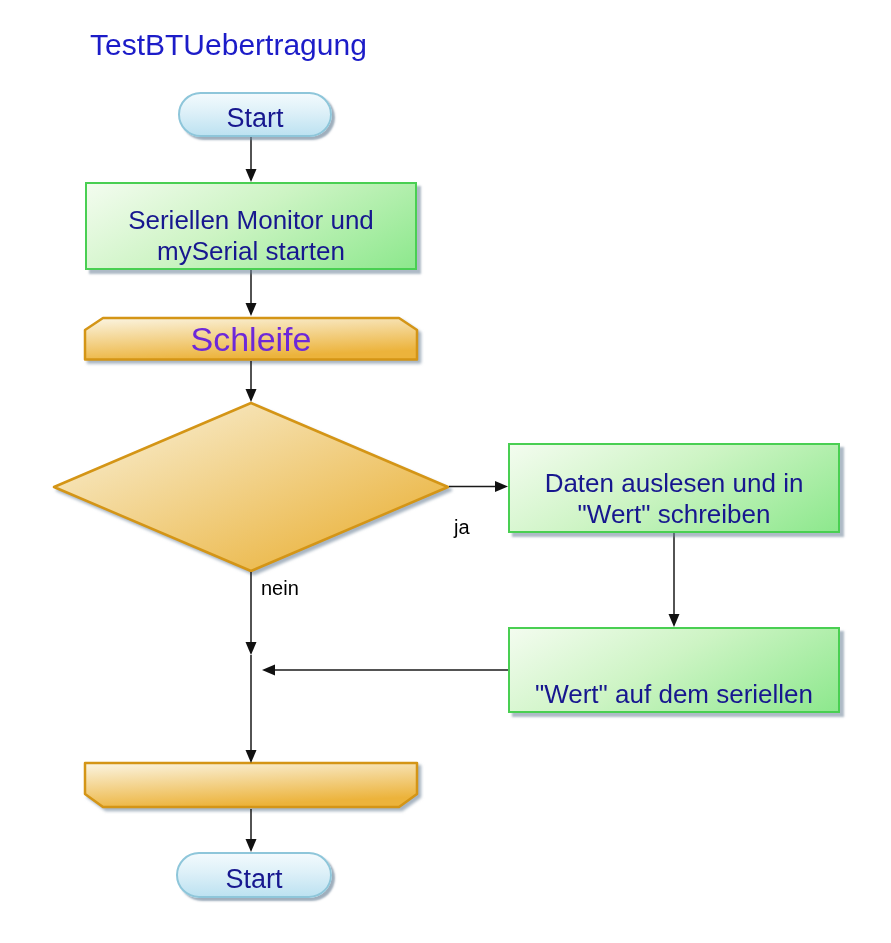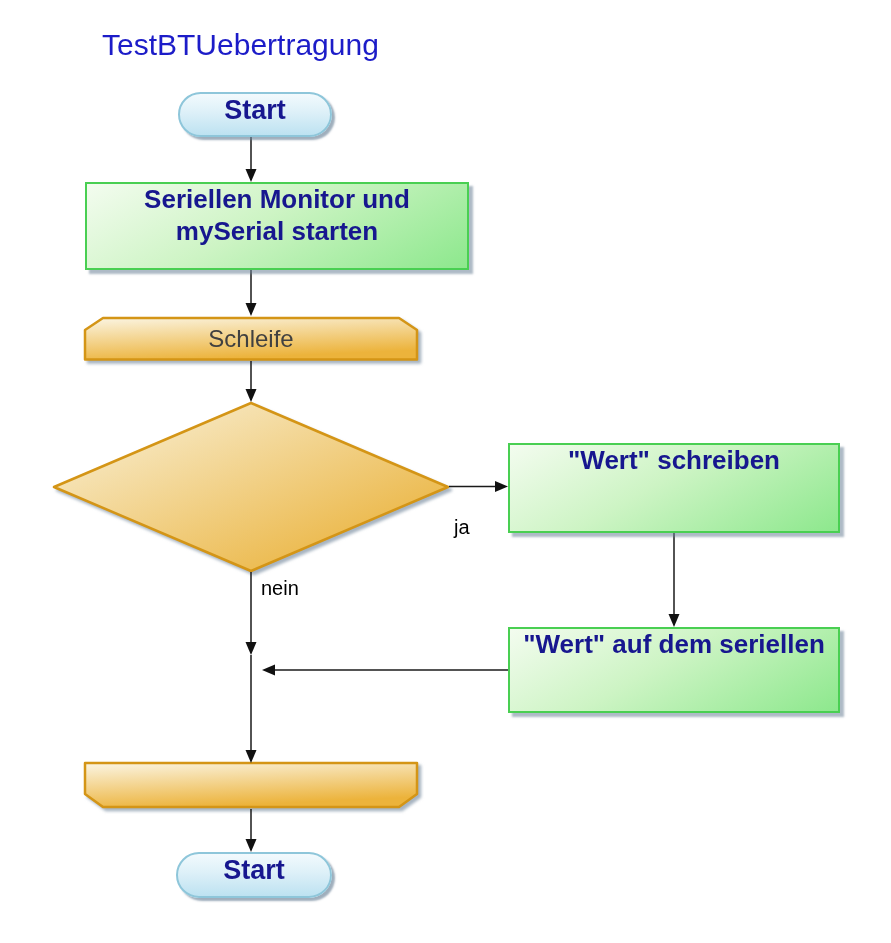--- a/index.html
+++ b/index.html
@@ -14,41 +14,39 @@
     overflow: hidden;
   }
 
   .diagram-title {
     position: absolute;
     left: 90px;
     top: 28px;
     font-size: 30px;
     color: #1c1cc8;
     white-space: nowrap;
-    margin-left: 12px;
   }
 
   svg.layer {
     position: absolute;
     left: 0; top: 0;
     width: 891px; height: 943px;
   }
 
   .oshape { filter: drop-shadow(3px 3px 1.5px rgba(108,130,152,0.6)); }
 
   .node {
     position: absolute;
     display: flex;
     flex-direction: column;
     align-items: center;
-    justify-content: flex-start;
+    justify-content: flex-end;
     text-align: center;
     color: #17178f;
     line-height: 1.22;
-    font-weight: bold;
   }
 
   .pill {
     border-radius: 23px;
     font-size: 27px;
     background: linear-gradient(180deg, #f2fafd 0%, #ddf0f8 45%, #bde2f1 100%);
     border: 2px solid #8ec6da;
     box-shadow: 3px 3px 2px rgba(108,130,152,0.65);
   }
 
@@ -59,29 +57,29 @@
     box-shadow: 4px 4px 2px rgba(108,130,152,0.55);
   }
 
   .shape-label {
     position: absolute;
     display: flex;
     flex-direction: column;
     align-items: center;
     justify-content: center;
     text-align: center;
-    color: #404040;
-    font-size: 24px;
+    color: #6d28d9;
+    font-size: 34px;
     line-height: 1.25;
     pointer-events: none;
   }
 
   #node-start { left: 178px; top: 92px;  width: 154px; height: 45px; }
   #node-end   { left: 176px; top: 852px; width: 156px; height: 46px; }
-  #node-init  { left: 85px;  top: 182px; width: 384px; height: 88px; }
+  #node-init  { left: 85px;  top: 182px; width: 332px; height: 88px; }
   #node-read  { left: 508px; top: 443px; width: 332px; height: 90px; }
   #node-print { left: 508px; top: 627px; width: 332px; height: 86px; }
 
   #label-loop-begin { left: 85px; top: 318px; width: 332px; height: 42px; }
   #label-decision   { left: 53px; top: 403px; width: 396px; height: 156px; }
 
   .edge-label {
     position: absolute;
     font-size: 20px;
     color: #000000;
@@ -150,20 +148,21 @@
 
   <div class="shape-label" id="label-loop-begin">
     <span>Schleife</span>
   </div>
 
 
   <div class="edge-label" id="edge-label-ja">ja</div>
   <div class="edge-label" id="edge-label-nein">nein</div>
 
   <div class="node process" id="node-read">
+    <span>Daten auslesen und in</span>
     <span>"Wert" schreiben</span>
   </div>
 
   <div class="node process" id="node-print">
     <span>"Wert" auf dem seriellen</span>
   </div>
 
   <div class="node pill" id="node-end">
     <span>Start</span>
   </div>

